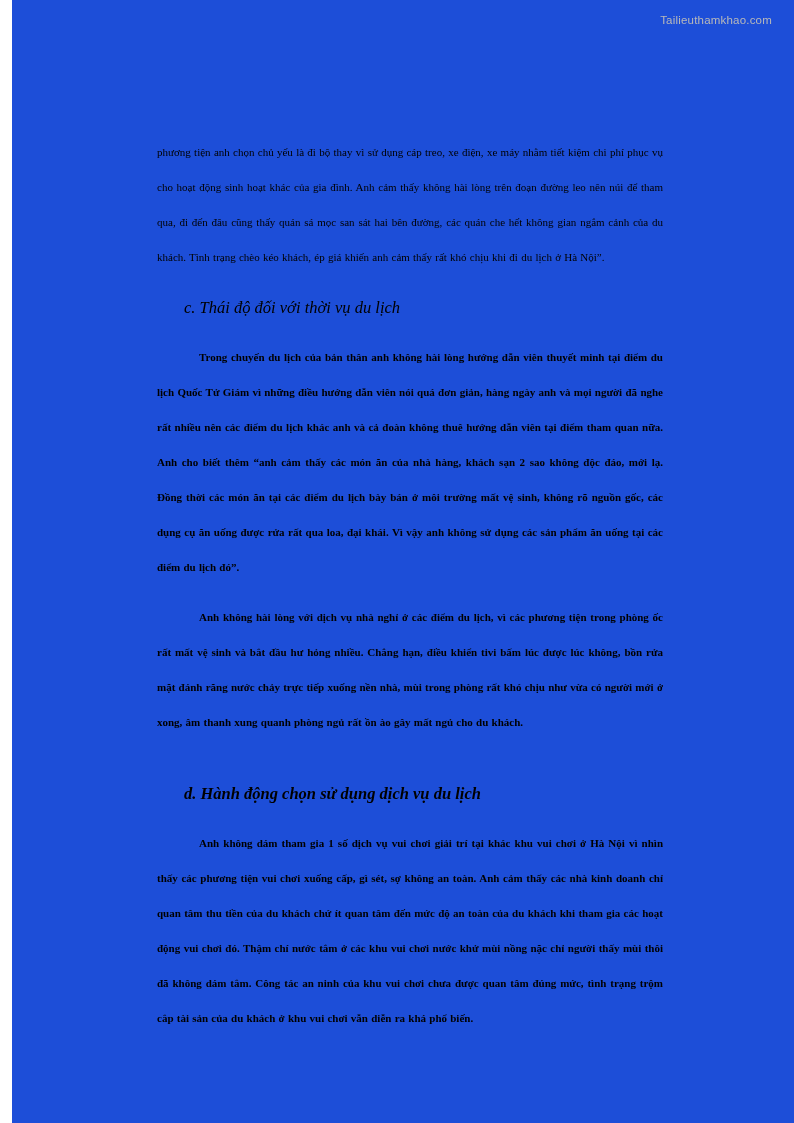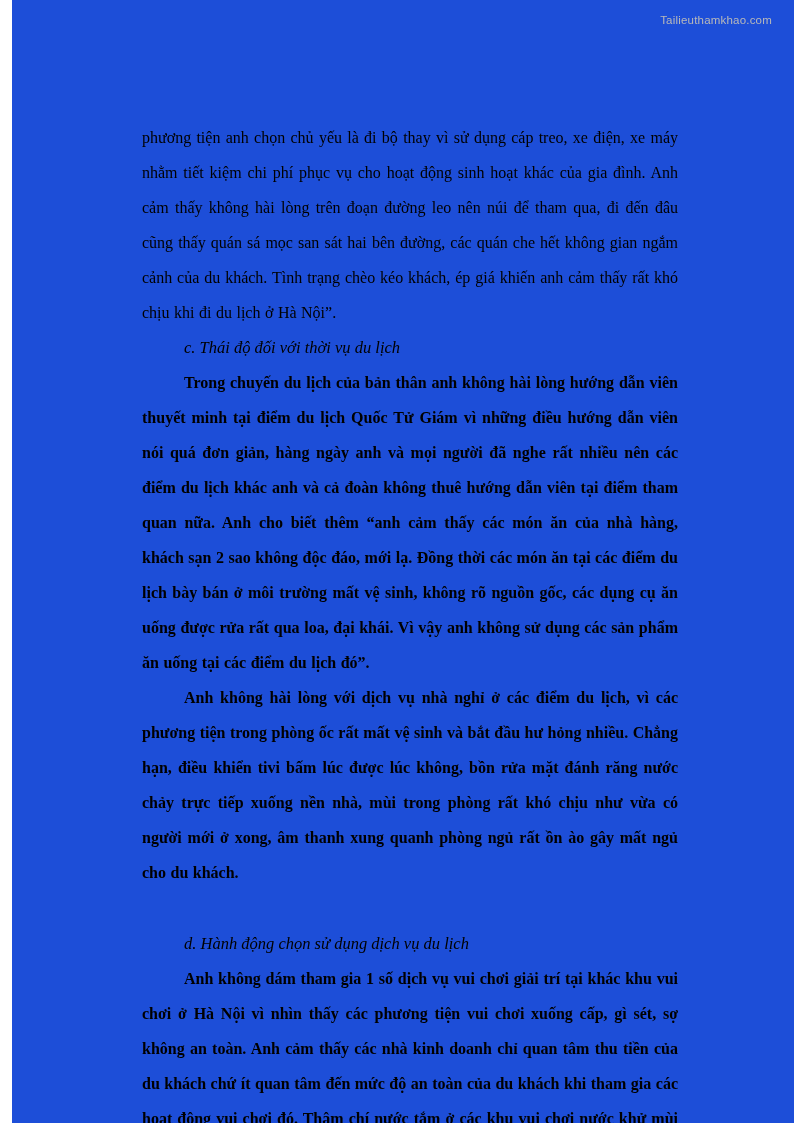--- a/index.html
+++ b/index.html
@@ -32,40 +32,40 @@
     letter-spacing: 0.2px;
     user-select: none;
   }
   .content {
     position: absolute;
     left: 130px;
     top: 120px;
     width: 536px;
   }
   p.para {
-    margin: 0;
-    font-size: 16px;
+    margin: 15px;
+    font-size: 11px;
     line-height: 35px;
     text-align: justify;
     text-justify: inter-word;
     word-spacing: 0.5px;
   }
   p.indent {
     text-indent: 42px;
     font-weight: bold;
   }
   p.heading {
     margin: 0;
     font-size: 16.5px;
     line-height: 35px;
     font-style: italic;
     text-indent: 42px;
   }
   p.heading.bold-head {
-    font-weight: normal;
+    font-weight: bold;
     margin-top: 36px;
   }
   .pagenum {
     position: absolute;
     top: 1042px;
     left: 0;
     width: 794px;
     text-align: right;
     font-size: 16px;
     font-family: "Liberation Serif", serif;

